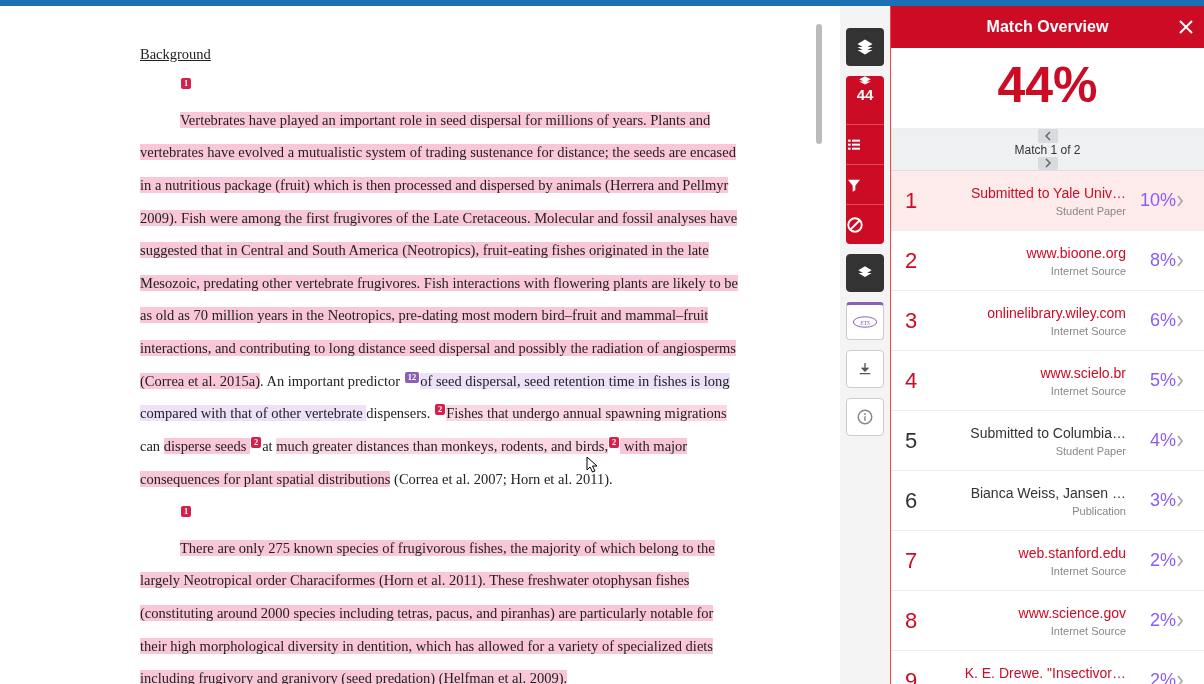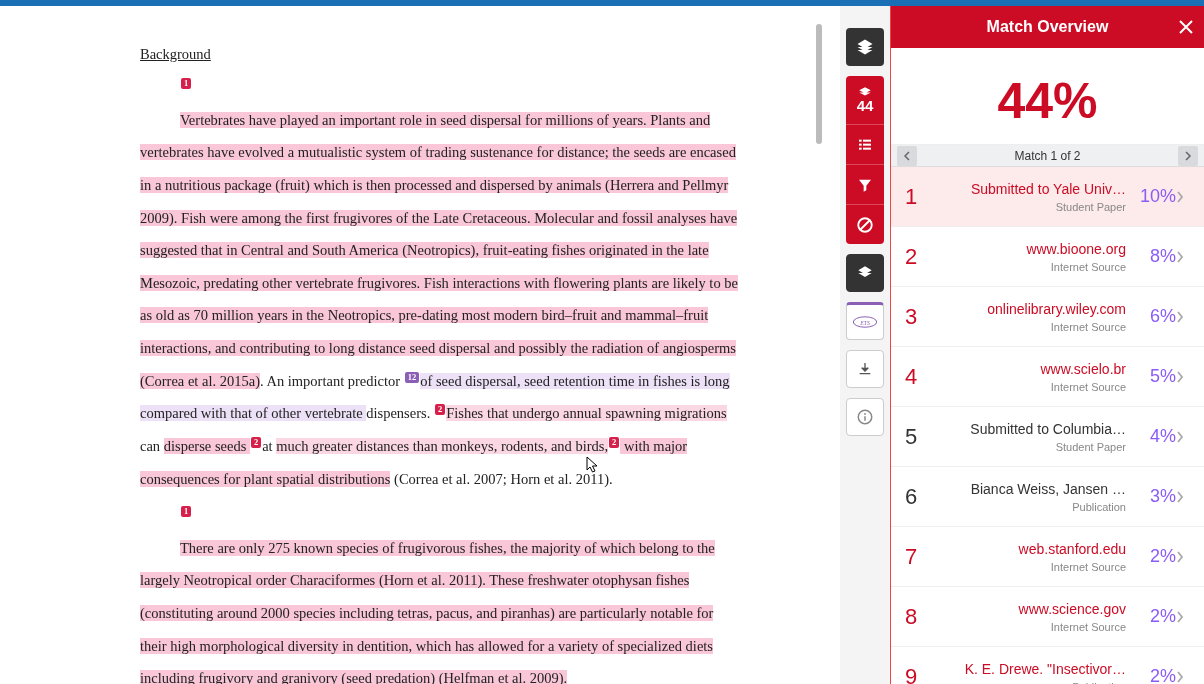--- a/index.html
+++ b/index.html
@@ -26,33 +26,33 @@
   
   .match-badge { display:inline-block; vertical-align: super; font-size: 8.5px; font-weight:bold; color:#fff; background:#d71f4b; padding: 0px 3px; border-radius:2px; line-height:11px; margin: 0 1px;}
   .match-badge.purp { background:#8a5fb5; }
   
   .doc-scrollbar { position:absolute; right:18px; top:18px; width:6px; height:120px; background:#bbb; border-radius:3px; }
   
   
   .toolbar-col { width: 50px; background:#f4f4f4; display:flex; flex-direction:column; align-items:center; padding-top:22px; gap:10px; }
   .tool-btn { width:38px; height:38px; background:#333; color:#fff; border-radius:4px; display:flex; align-items:center; justify-content:center; cursor:pointer; }
   .tool-stack { width:38px; background:#cc0b24; border-radius:4px; display:flex; flex-direction:column; align-items:center; overflow:hidden;}
-  .tool-stack .row { width:100%; height:40px; display:flex; align-items:center; justify-content:center; border-top:1px solid rgba(255,255,255,0.25); cursor:pointer;}
+  .tool-stack .row { width:100%; height:40px; display:flex; align-items:center; justify-content:flex-start; border-top:1px solid rgba(255,255,255,0.25); cursor:pointer;}
   .tool-stack .row:first-child{border-top:none;}
   .tool-stack .row.score{flex-direction:column; height:48px; font-weight:bold; font-size:15px; color:#fff;}
   .tool-plain { width:38px; height:38px; background:#fff; border:1px solid #ccc; border-radius:4px; display:flex; align-items:center; justify-content:center; cursor:pointer; color:#555;}
   .tool-plain.ets { border-top:3px solid #8a5fb5; }
   .tool-plain.dark { background:#333; color:#fff; border-color:#333;}
   
   
   .right-panel { width: 314px; background:#fff; border-left:1px solid #ef4444; display:flex; flex-direction:column; }
   .rp-header { height:42px; background:#cc0b24; color:#fff; display:flex; align-items:center; justify-content:center; font-size:16px; font-weight:600; position:relative;}
   .rp-header .close { position:absolute; right:10px; top:50%; transform:translateY(-50%); cursor:pointer; font-size:20px; line-height:1;}
-  .rp-score { text-align:center; font-size:50px; font-weight:700; color:#cc0b24; padding: 24px 0 14px 0; border-bottom:1px solid #eee;}
-  .rp-nav { height:22px; background:#eef0f2; display:flex; align-items:center; justify-content:space-between; padding:0 6px; border-bottom:1px solid #ddd;}
+  .rp-score { text-align:center; font-size:50px; font-weight:700; color:#cc0b24; padding: 8px 0 14px 0; border-bottom:1px solid #eee;}
+  .rp-nav { height:42px; background:#eef0f2; display:flex; align-items:center; justify-content:space-between; padding:0 6px; border-bottom:1px solid #ddd;flex-direction:column;}
   .rp-nav .navbtn { width:20px; height:20px; background:#d8dadd; display:flex;align-items:center;justify-content:center; cursor:pointer; border-radius:2px; color:#666; font-size:12px;}
   .rp-nav .navlabel { font-size:12px; color:#333;}
   .rp-list { flex:1; overflow-y:auto; }
   .rp-item { display:flex; align-items:center; height:60px; border-bottom:1px solid #eee; padding:0 8px 0 0; cursor:pointer;}
   .rp-item.active { background:#fdeaea;}
   .rp-item .num { width:40px; text-align:center; font-size:22px; color:#333; }
   .rp-item.active .num, .rp-item.red .num { color:#cc0b24;}
   .rp-item .info { flex:1; min-width:0; padding:0 4px;text-align:right;}
   .rp-item .src { font-size:14px; white-space:nowrap; overflow:hidden; text-overflow:ellipsis;}
   .rp-item .src.red { color:#cc0b24;}

